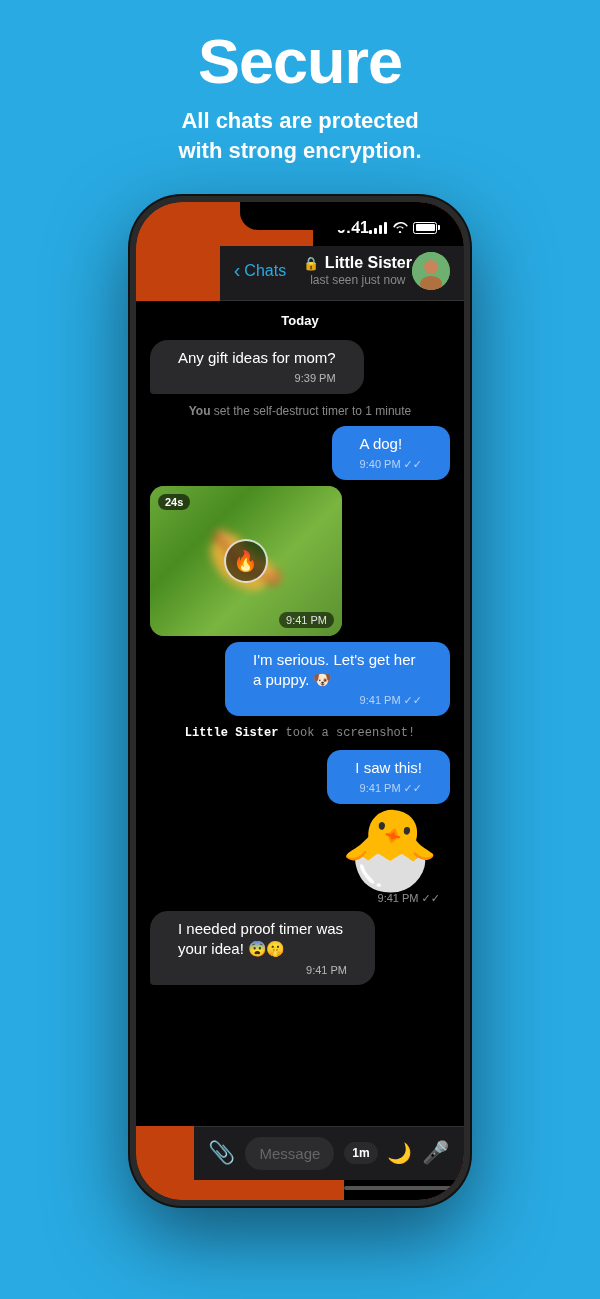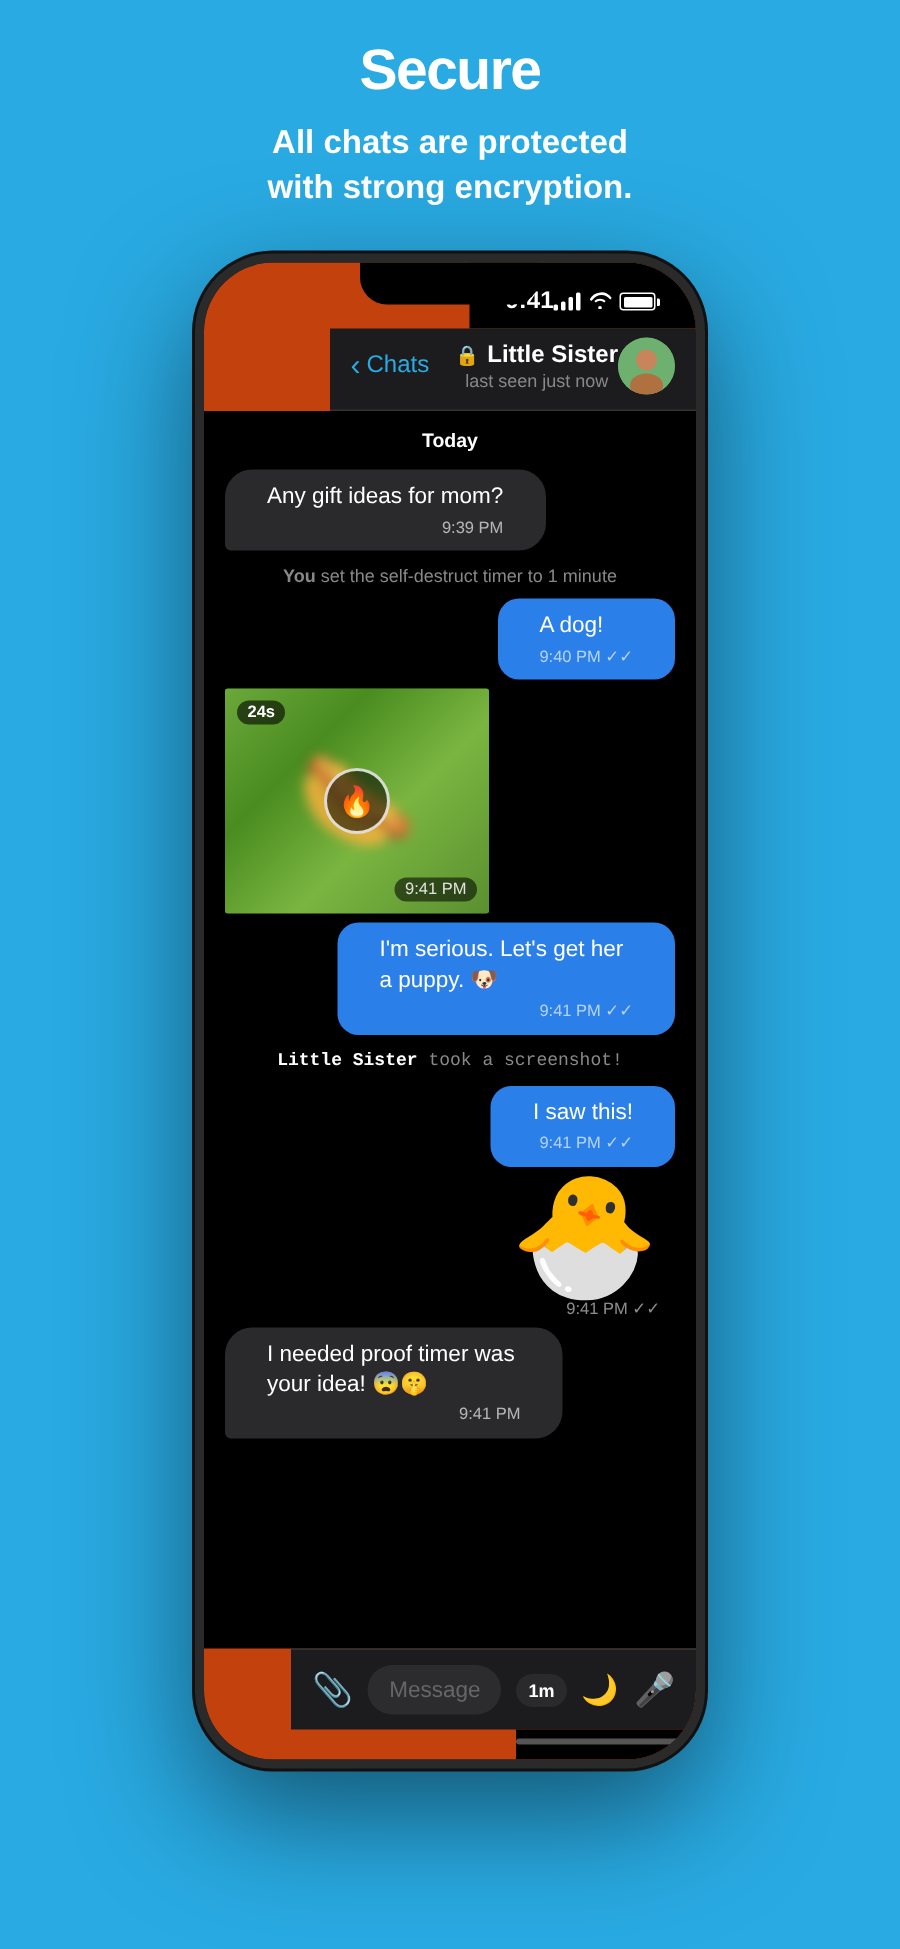--- a/index.html
+++ b/index.html
@@ -14,21 +14,21 @@
       align-items: center;
     }
 
     .promo-section {
       text-align: center;
       padding: 28px 20px 20px;
       width: 100%;
     }
 
     .promo-title {
-      font-size: 38px;
+      font-size: 63px;
       font-weight: 900;
       color: #fff;
       letter-spacing: -1px;
       line-height: 1.05;
     }
 
     .promo-subtitle {
       font-size: 22px;
       font-weight: 700;
       color: #fff;
@@ -280,22 +280,22 @@
     }
 
     .message-ticks {
       font-size: 11px;
       color: rgba(255,255,255,0.65);
     }
 
     
     .media-message-wrapper {
       position: relative;
-      width: 176px;
-      border-radius: 2px;
+      width: 192px;
+      border-radius: 14px;
       overflow: hidden;
       background: #4a7c2a;
     }
 
     .media-timer-badge {
       position: absolute;
       top: 8px;
       left: 8px;
       background: rgba(0,0,0,0.6);
       color: #fff;

